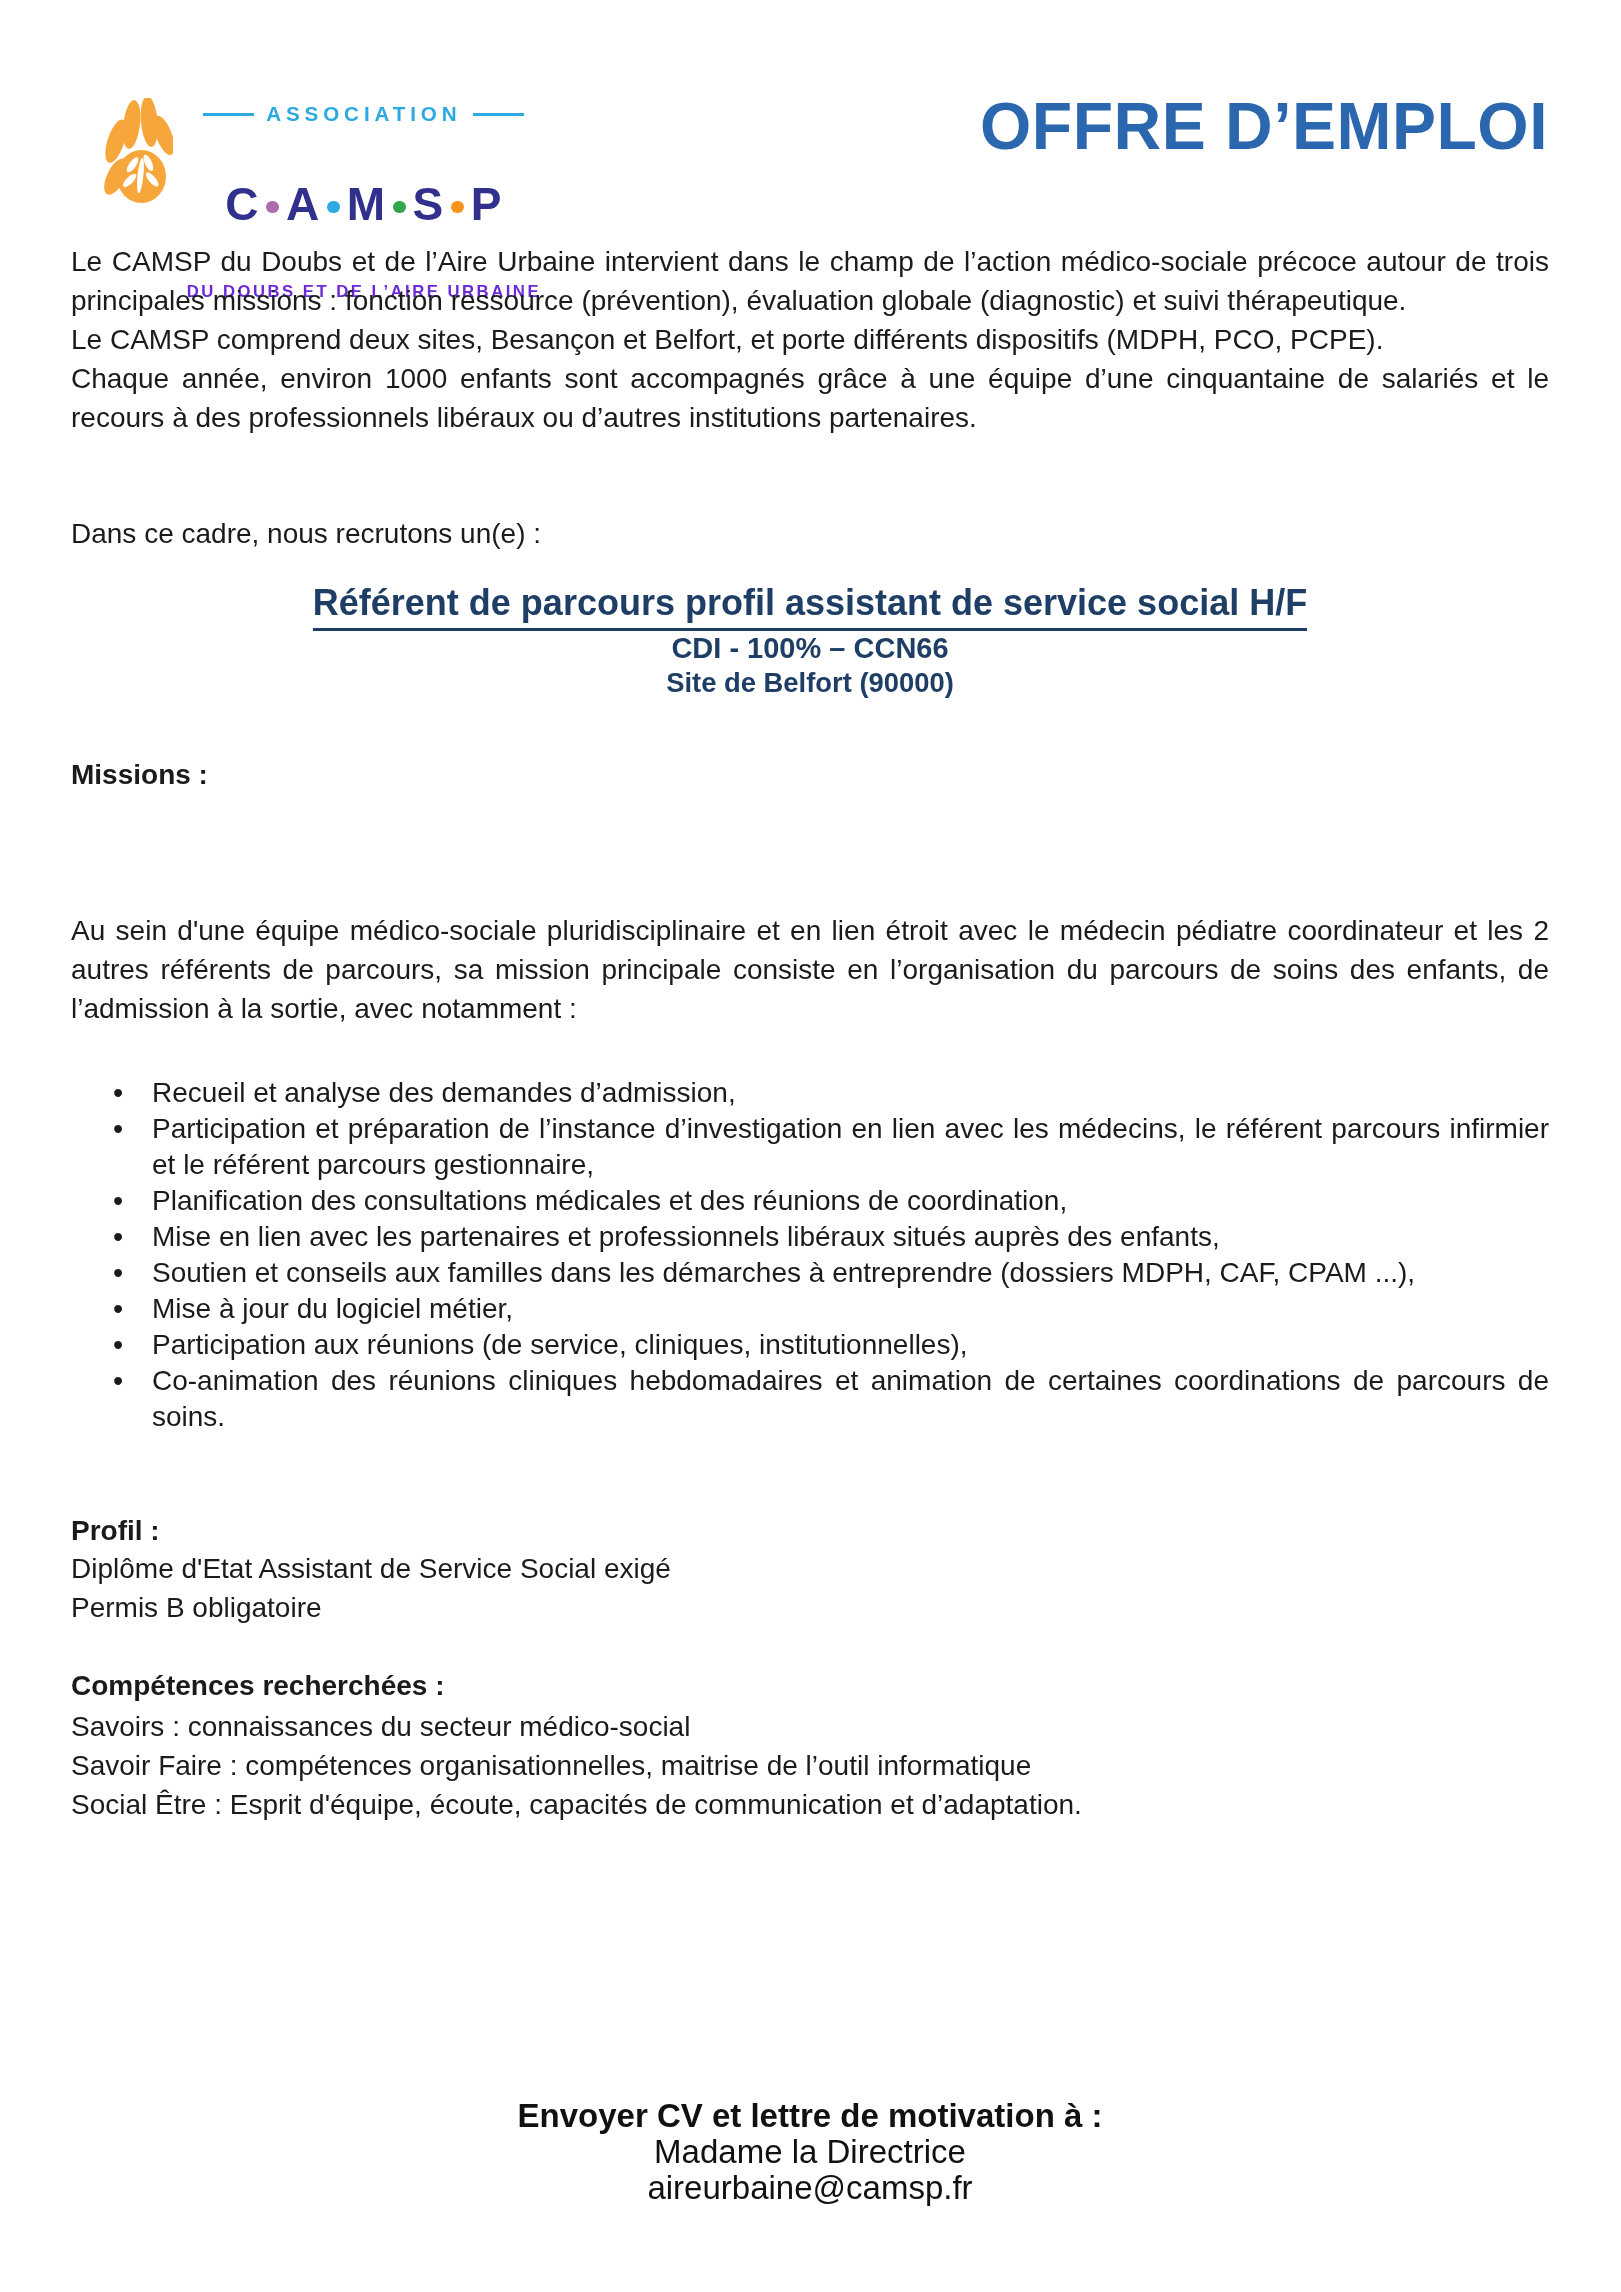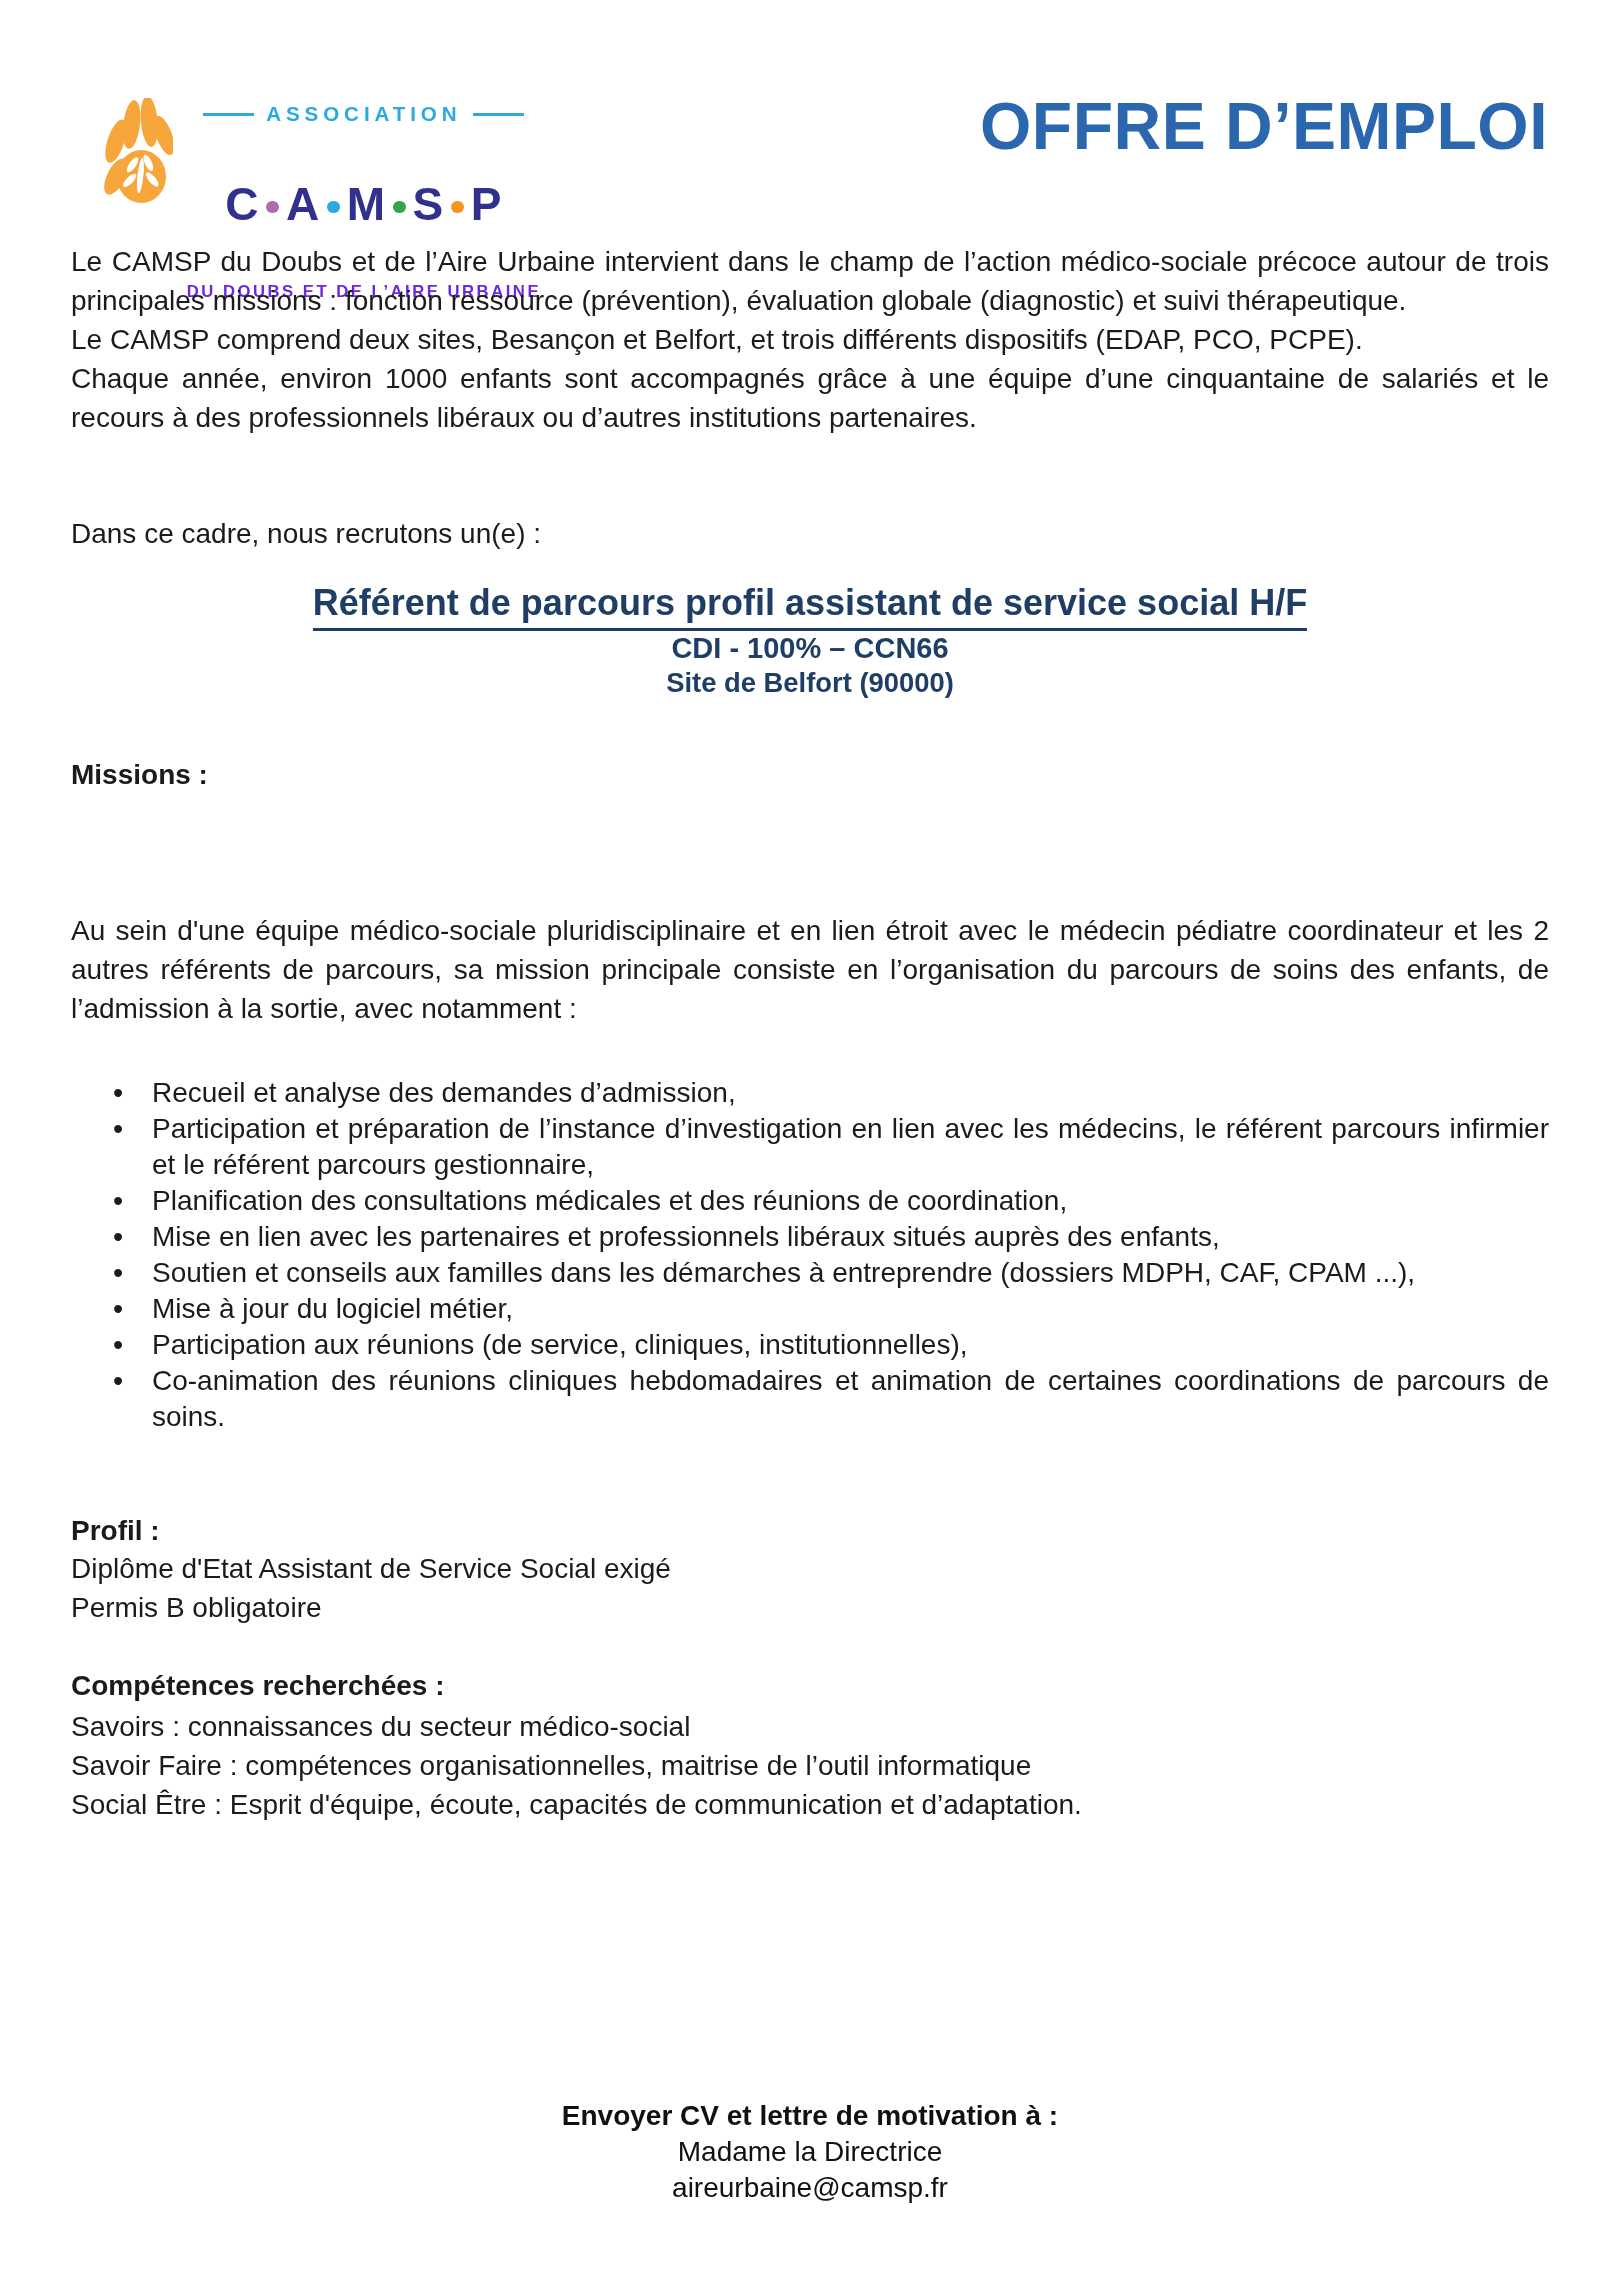--- a/index.html
+++ b/index.html
@@ -59,21 +59,21 @@
   .bullets li::before{content:"\2022";position:absolute;left:42px;top:0;font-size:29px;}
 
   .profil-h{top:1511px;}
   .profil-lines{top:1549px;}
   .comp-h{top:1666px;}
   .comp-lines{top:1707px;}
   .blk div{margin:0;}
 
   
   .footer{position:absolute;left:71px;top:2098px;width:1478px;text-align:center;
-          font-size:28px;line-height:36px;color:#111111;}
+          font-size:33px;line-height:36px;color:#111111;}
   .footer .f-head{font-weight:bold;}
 </style>
 </head>
 <body>
 
 <div class="page">
 
   <div class="logo">
     <svg class="hand" viewBox="0 0 70 110" aria-hidden="true">
       <g fill="#f6a63b">
@@ -110,21 +110,21 @@
         <span>P</span>
       </div>
       <div class="logo-sub">DU DOUBS ET DE L’AIRE URBAINE</div>
     </div>
   </div>
 
   <div class="offre">OFFRE D’EMPLOI</div>
 
   <div class="blk intro just">
     <p>Le CAMSP du Doubs et de l’Aire Urbaine intervient dans le champ de l’action médico-sociale précoce autour de trois principales missions : fonction ressource (prévention), évaluation globale (diagnostic) et suivi thérapeutique.</p>
-    <p>Le CAMSP comprend deux sites, Besançon et Belfort, et trois différents dispositifs (EDAP, PCO, PCPE).</p>
+    <p>Le CAMSP comprend deux sites, Besançon et Belfort, et porte différents dispositifs (MDPH, PCO, PCPE).</p>
     <p>Chaque année, environ 1000 enfants sont accompagnés grâce à une équipe d’une cinquantaine de salariés et le recours à des professionnels libéraux ou d’autres institutions partenaires.</p>
   </div>
 
   <div class="blk recruit">Dans ce cadre, nous recrutons un(e) :</div>
 
   <div class="blk jobblock">
     <span class="jobtitle">Référent de parcours profil assistant de service social H/F</span>
     <div class="jobcdi">CDI - 100% – CCN66</div>
     <div class="jobsite">Site de Belfort (90000)</div>
   </div>

